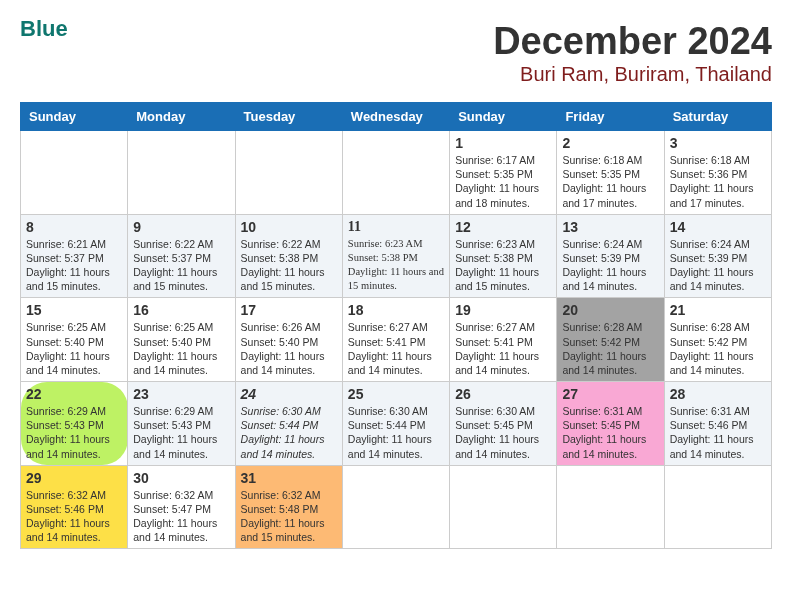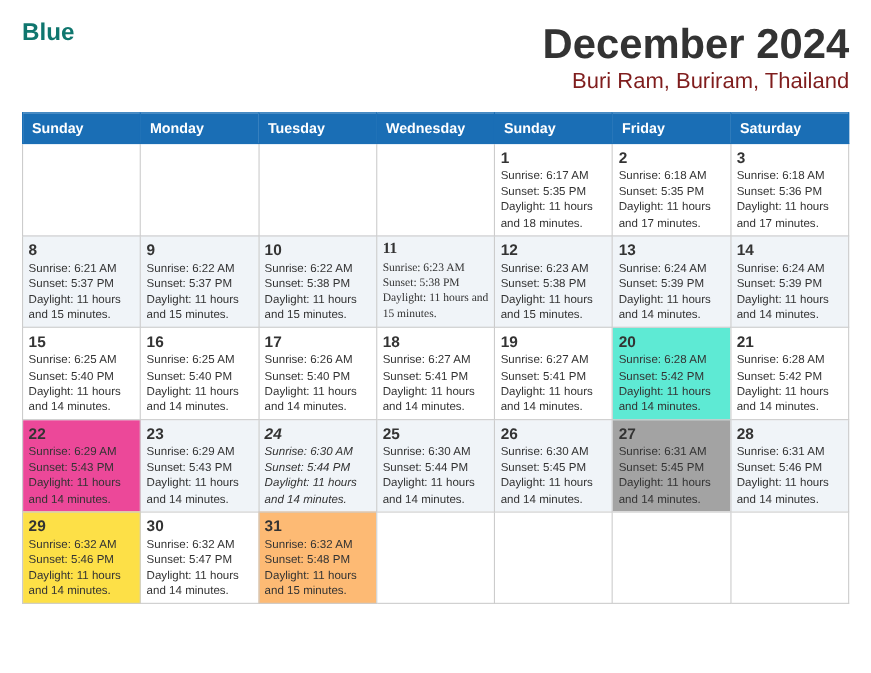--- a/index.html
+++ b/index.html
@@ -178,51 +178,51 @@
         <div class="day-info">Sunrise: 6:26 AM<br>Sunset: 5:40 PM<br>Daylight: 11 hours and 14 minutes.</div>
         </td>
         <td style="background: rgb(255, 255, 255);">
           <span class="day-num">18</span>
         <div class="day-info">Sunrise: 6:27 AM<br>Sunset: 5:41 PM<br>Daylight: 11 hours and 14 minutes.</div>
         </td>
         <td style="background: rgb(255, 255, 255);">
           <span class="day-num">19</span>
         <div class="day-info">Sunrise: 6:27 AM<br>Sunset: 5:41 PM<br>Daylight: 11 hours and 14 minutes.</div>
         </td>
-        <td style="background: #5eead4;">
+        <td style="background: #a3a3a3;">
           <span class="day-num">20</span>
         <div class="day-info">Sunrise: 6:28 AM<br>Sunset: 5:42 PM<br>Daylight: 11 hours and 14 minutes.</div>
         </td>
         <td style="background: rgb(255, 255, 255);">
           <span class="day-num">21</span>
         <div class="day-info">Sunrise: 6:28 AM<br>Sunset: 5:42 PM<br>Daylight: 11 hours and 14 minutes.</div>
         </td>
       </tr>
       <tr>
-        <td style="background: #ec4899;">
+        <td style="background: #bef264; border-radius: 26px;">
           <span class="day-num">22</span>
         <div class="day-info">Sunrise: 6:29 AM<br>Sunset: 5:43 PM<br>Daylight: 11 hours and 14 minutes.</div>
         </td>
         <td style="background: rgb(240, 244, 248);">
           <span class="day-num">23</span>
         <div class="day-info">Sunrise: 6:29 AM<br>Sunset: 5:43 PM<br>Daylight: 11 hours and 14 minutes.</div>
         </td>
         <td style="background: rgb(240, 244, 248); font-style: italic;">
           <span class="day-num">24</span>
         <div class="day-info">Sunrise: 6:30 AM<br>Sunset: 5:44 PM<br>Daylight: 11 hours and 14 minutes.</div>
         </td>
         <td style="background: rgb(240, 244, 248);">
           <span class="day-num">25</span>
         <div class="day-info">Sunrise: 6:30 AM<br>Sunset: 5:44 PM<br>Daylight: 11 hours and 14 minutes.</div>
         </td>
         <td style="background: rgb(240, 244, 248);">
           <span class="day-num">26</span>
         <div class="day-info">Sunrise: 6:30 AM<br>Sunset: 5:45 PM<br>Daylight: 11 hours and 14 minutes.</div>
         </td>
-        <td style="background: #a3a3a3;">
+        <td style="background: #f9a8d4;">
           <span class="day-num">27</span>
         <div class="day-info">Sunrise: 6:31 AM<br>Sunset: 5:45 PM<br>Daylight: 11 hours and 14 minutes.</div>
         </td>
         <td style="background: rgb(240, 244, 248);">
           <span class="day-num">28</span>
         <div class="day-info">Sunrise: 6:31 AM<br>Sunset: 5:46 PM<br>Daylight: 11 hours and 14 minutes.</div>
         </td>
       </tr>
       <tr>
         <td style="background: #fde047;">

